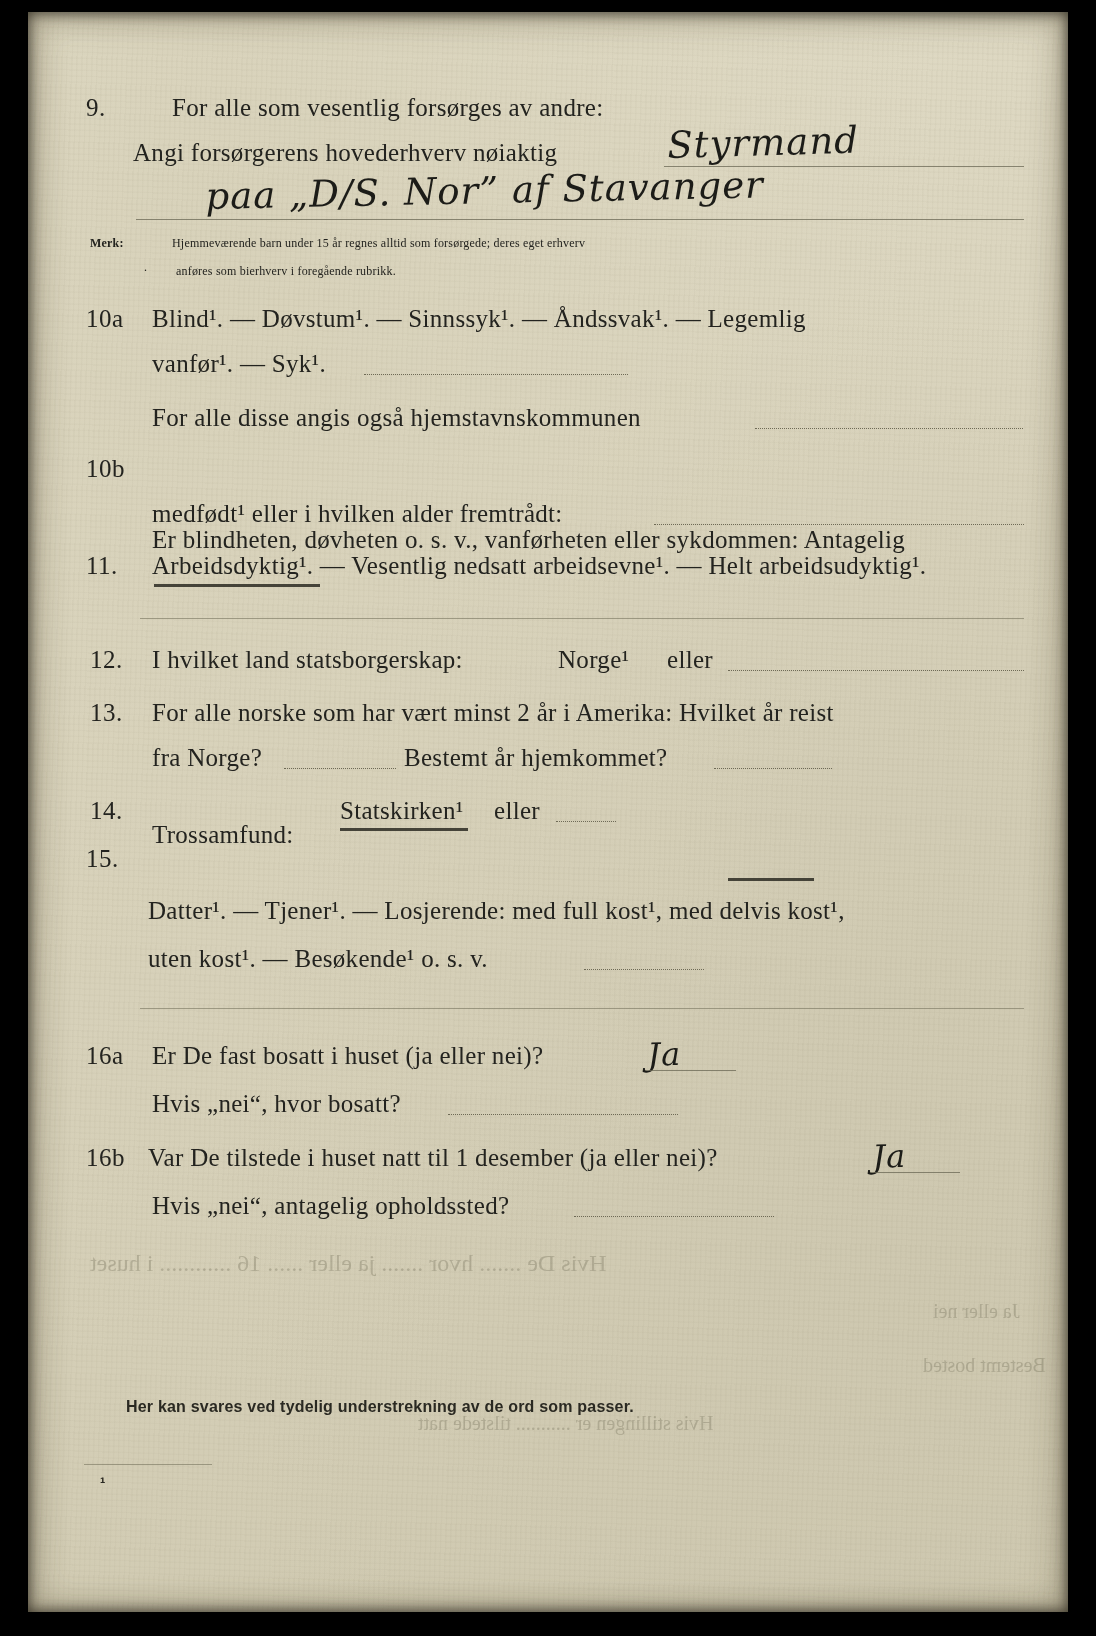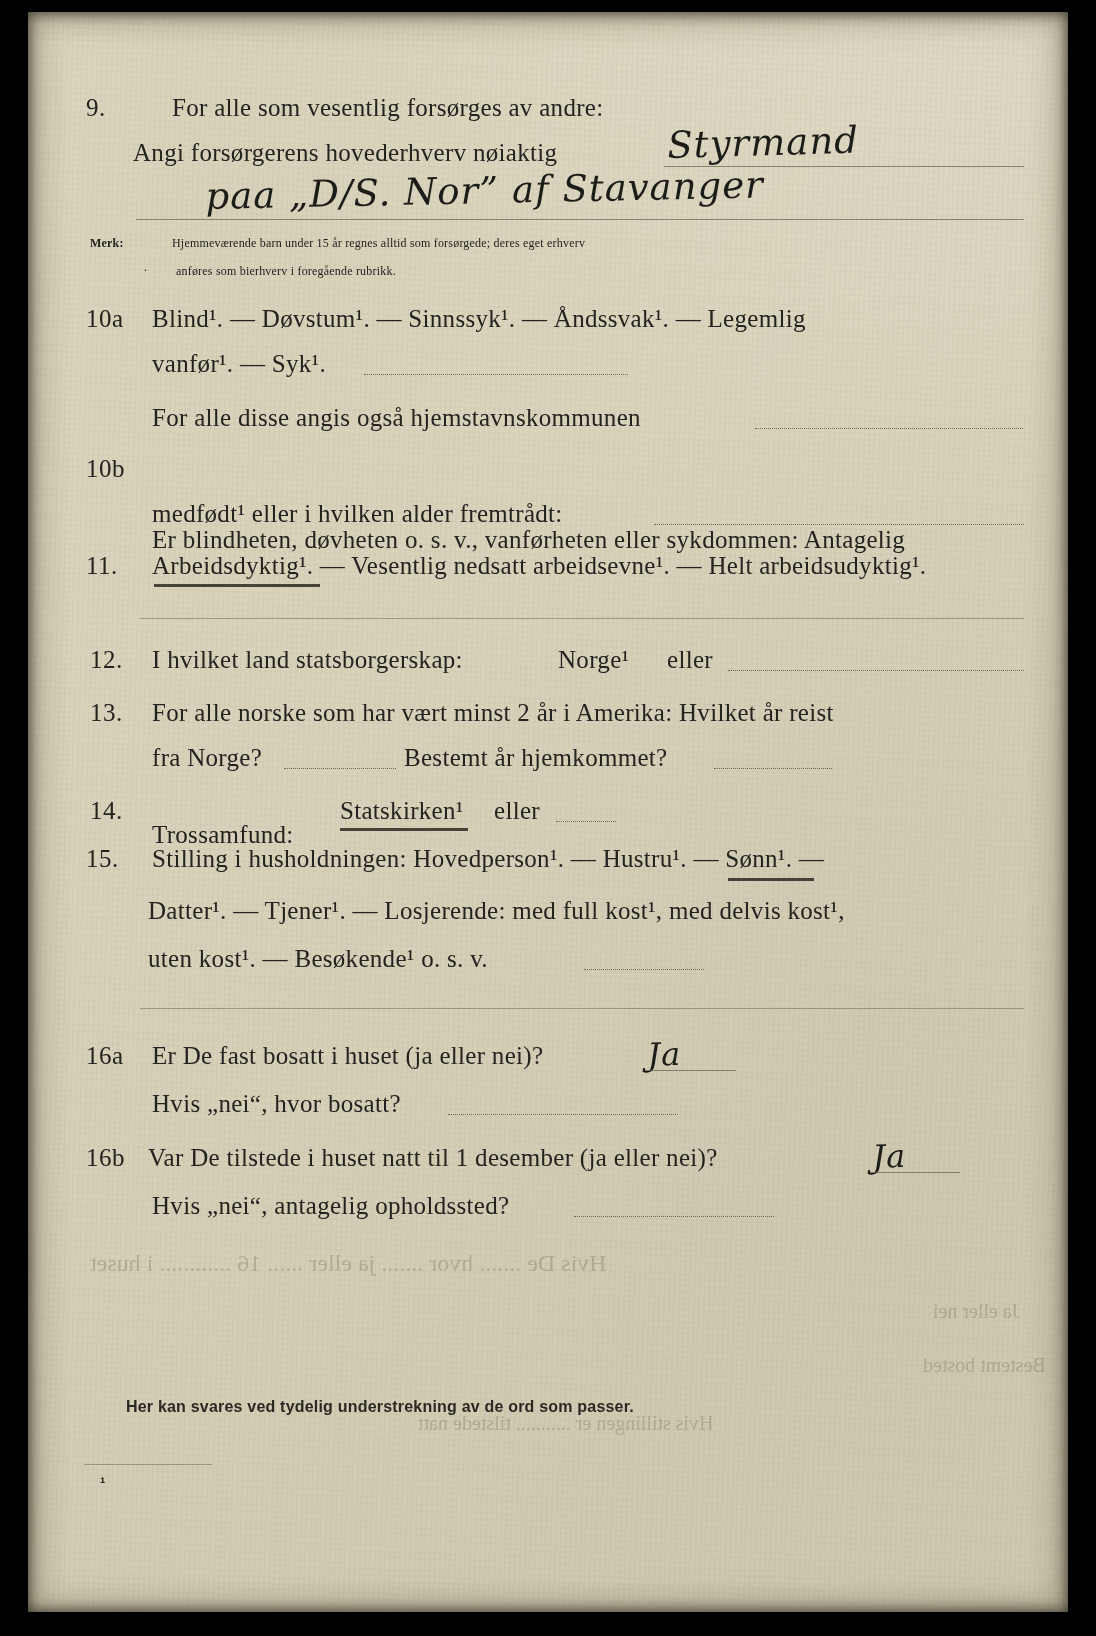--- a/index.html
+++ b/index.html
@@ -179,21 +179,20 @@
     <div class="dotline" style="left:686px; top:756px; width:118px;"></div>
 
     <div class="num" style="left:62px; top:785px;">14.</div>
     <div class="txt" style="left:124px; top:785px;margin-top:24px;">Trossamfund:</div>
     <div class="txt" style="left:312px; top:785px;">Statskirken¹</div>
     <div class="underline-word" style="left:312px; top:816px; width:128px;"></div>
     <div class="txt" style="left:466px; top:785px;">eller</div>
     <div class="dotline" style="left:528px; top:809px; width:60px;"></div>
 
     <div class="num" style="left:58px; top:833px;">15.</div>
-    <div class="txt" style="left:124px; top:833px;">Stilling i husholdningen:  Hovedperson¹.  —  Hustru¹.  —  Sønn¹.  —</div>
     <div class="underline-word" style="left:700px; top:866px; width:86px;"></div>
     <div class="txt" style="left:120px; top:933px;">uten  kost¹.  —  Besøkende¹  o. s. v.</div>
     <div class="txt" style="left:120px; top:885px;">Datter¹.  —  Tjener¹.  —  Losjerende:  med full kost¹, med delvis kost¹,</div>
     <div class="dotline" style="left:556px; top:957px; width:120px;"></div>
 
     <div class="thinrule" style="left:112px; top:996px; width:884px;"></div>
 
     <div class="num" style="left:58px; top:1030px;">16a</div>
     <div class="txt" style="left:124px; top:1030px;">Er De fast bosatt i huset (ja eller nei)?</div>
     <div class="hand mid" style="left:620px; top:1024px; transform: rotate(-2deg);">Ja</div>

